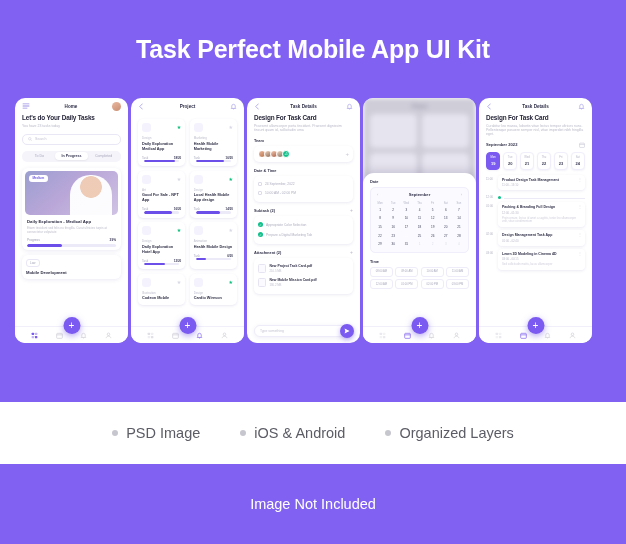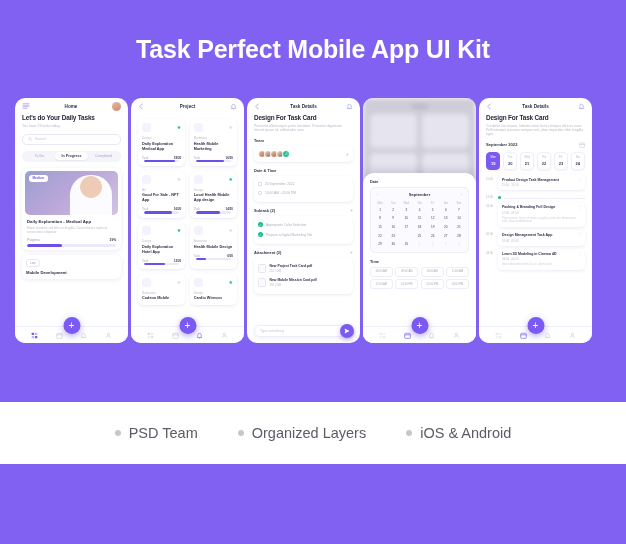--- a/index.html
+++ b/index.html
@@ -772,26 +772,29 @@
           <path d="M2.6 14c.6-3.3 2.8-4.6 5.4-4.6s4.8 1.3 5.4 4.6" fill="none" stroke="#4a4a63" stroke-width="1.3"></path>
         </svg>
       </div>
     </div>
 
   </div>
 
   <div class="features">
     <div class="feat">
       <span class="fdot"></span>
-      <span class="ftxt">PSD Team</span>
+      <span class="ftxt">PSD Image</span>
+    </div>
+    <div class="feat">
+      <span class="fdot"></span>
+      <span class="ftxt">iOS &amp; Android</span>
     </div>
     <div class="feat">
       <span class="fdot"></span>
       <span class="ftxt">Organized Layers</span>
     </div>
-    <div class="feat">
-      <span class="fdot"></span>
-      <span class="ftxt">iOS &amp; Android</span>
-    </div>
   </div>
 
+  <div class="footer">
+    <span>Image Not Included</span>
+  </div>
 
 </div>
 
 </body></html>

